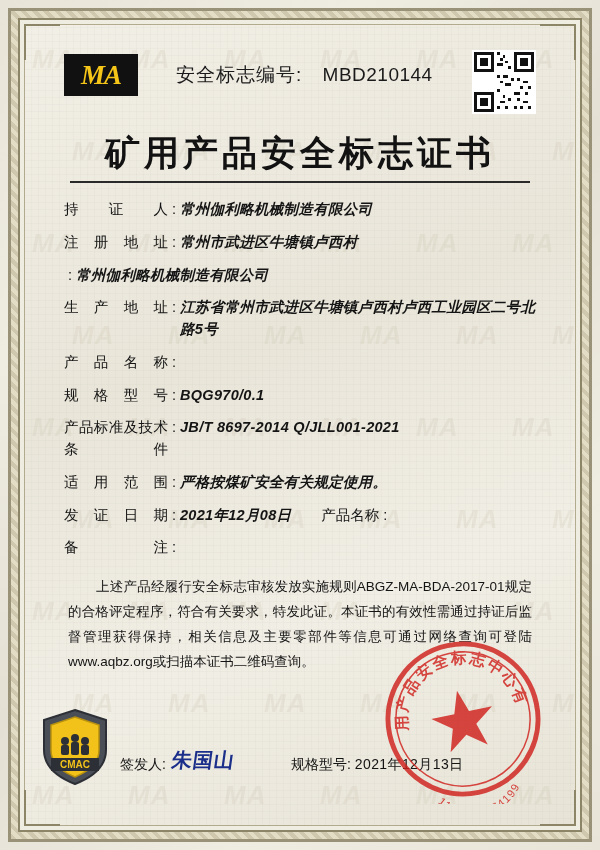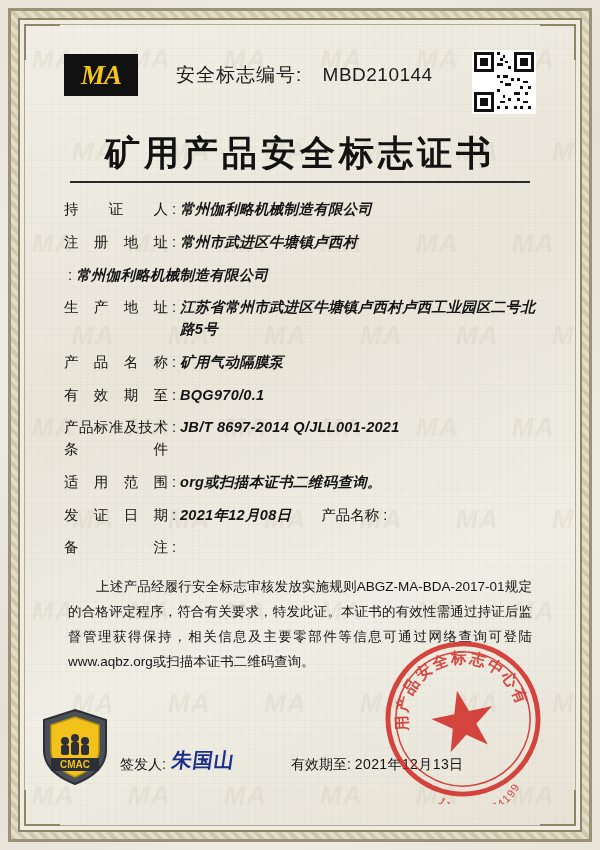--- a/index.html
+++ b/index.html
@@ -337,36 +337,35 @@
           <div class="value">常州伽利略机械制造有限公司</div>
         </div>
         <div class="row">
           <div class="label">生产地址</div>
           <div class="colon">:</div>
           <div class="value">江苏省常州市武进区牛塘镇卢西村卢西工业园区二号北路5号</div>
         </div>
         <div class="row">
           <div class="label">产品名称</div>
           <div class="colon">:</div>
-          <div class="value">矿用气动隔膜泵</div>
-        </div>
-        <div class="row">
-          <div class="label">有效期至</div>
+        </div>
+        <div class="row">
+          <div class="label">规格型号</div>
           <div class="colon">:</div>
           <div class="value">BQG970/0.1</div>
         </div>
         <div class="row">
           <div class="label">产品标准及技术条件</div>
           <div class="colon">:</div>
           <div class="value">JB/T 8697-2014   Q/JLL001-2021</div>
         </div>
         <div class="row">
           <div class="label">适用范围</div>
           <div class="colon">:</div>
-          <div class="value">org或扫描本证书二维码查询。</div>
+          <div class="value">严格按煤矿安全有关规定使用。</div>
         </div>
       </div>
 
     <div class="row dual">
       <div class="label">发证日期</div>
       <div class="colon">:</div>
       <div class="value">2021年12月08日</div>
       <div class="sub-label" style="margin-left:30px;font-weight:normal;">产品名称</div>
       <div class="colon">:</div>
       <div class="gap"></div>
@@ -398,21 +397,21 @@
         </g>
         <rect x="11" y="50" width="48" height="13" fill="#2c2f35"></rect>
         <text x="35" y="60" font-family="Liberation Sans, sans-serif" font-size="10" font-weight="bold" fill="#f2c21a" text-anchor="middle">CMAC</text>
       </svg>
     </div>
     <div class="sign-block">
       <span>签发人:</span>
       <span class="sign-name">朱国山</span>
     </div>
     <div class="issue-block">
-      <span>有效期至:</span>
+      <span>规格型号:</span>
       <span class="issue-date">2021年12月13日</span>
     </div>
   </div>
 
   <div class="seal">
     <svg width="170" height="170" viewBox="0 0 170 170">
       <g transform="rotate(-12 85 85)">
         <circle cx="85" cy="85" r="75" fill="none" stroke="#d0211c" stroke-width="5"></circle>
         <circle cx="85" cy="85" r="67" fill="none" stroke="#d0211c" stroke-width="1.5"></circle>
         <path id="sealTop" d="M85,85 m-56,0 a56,56 0 1,1 112,0" fill="none"></path>

